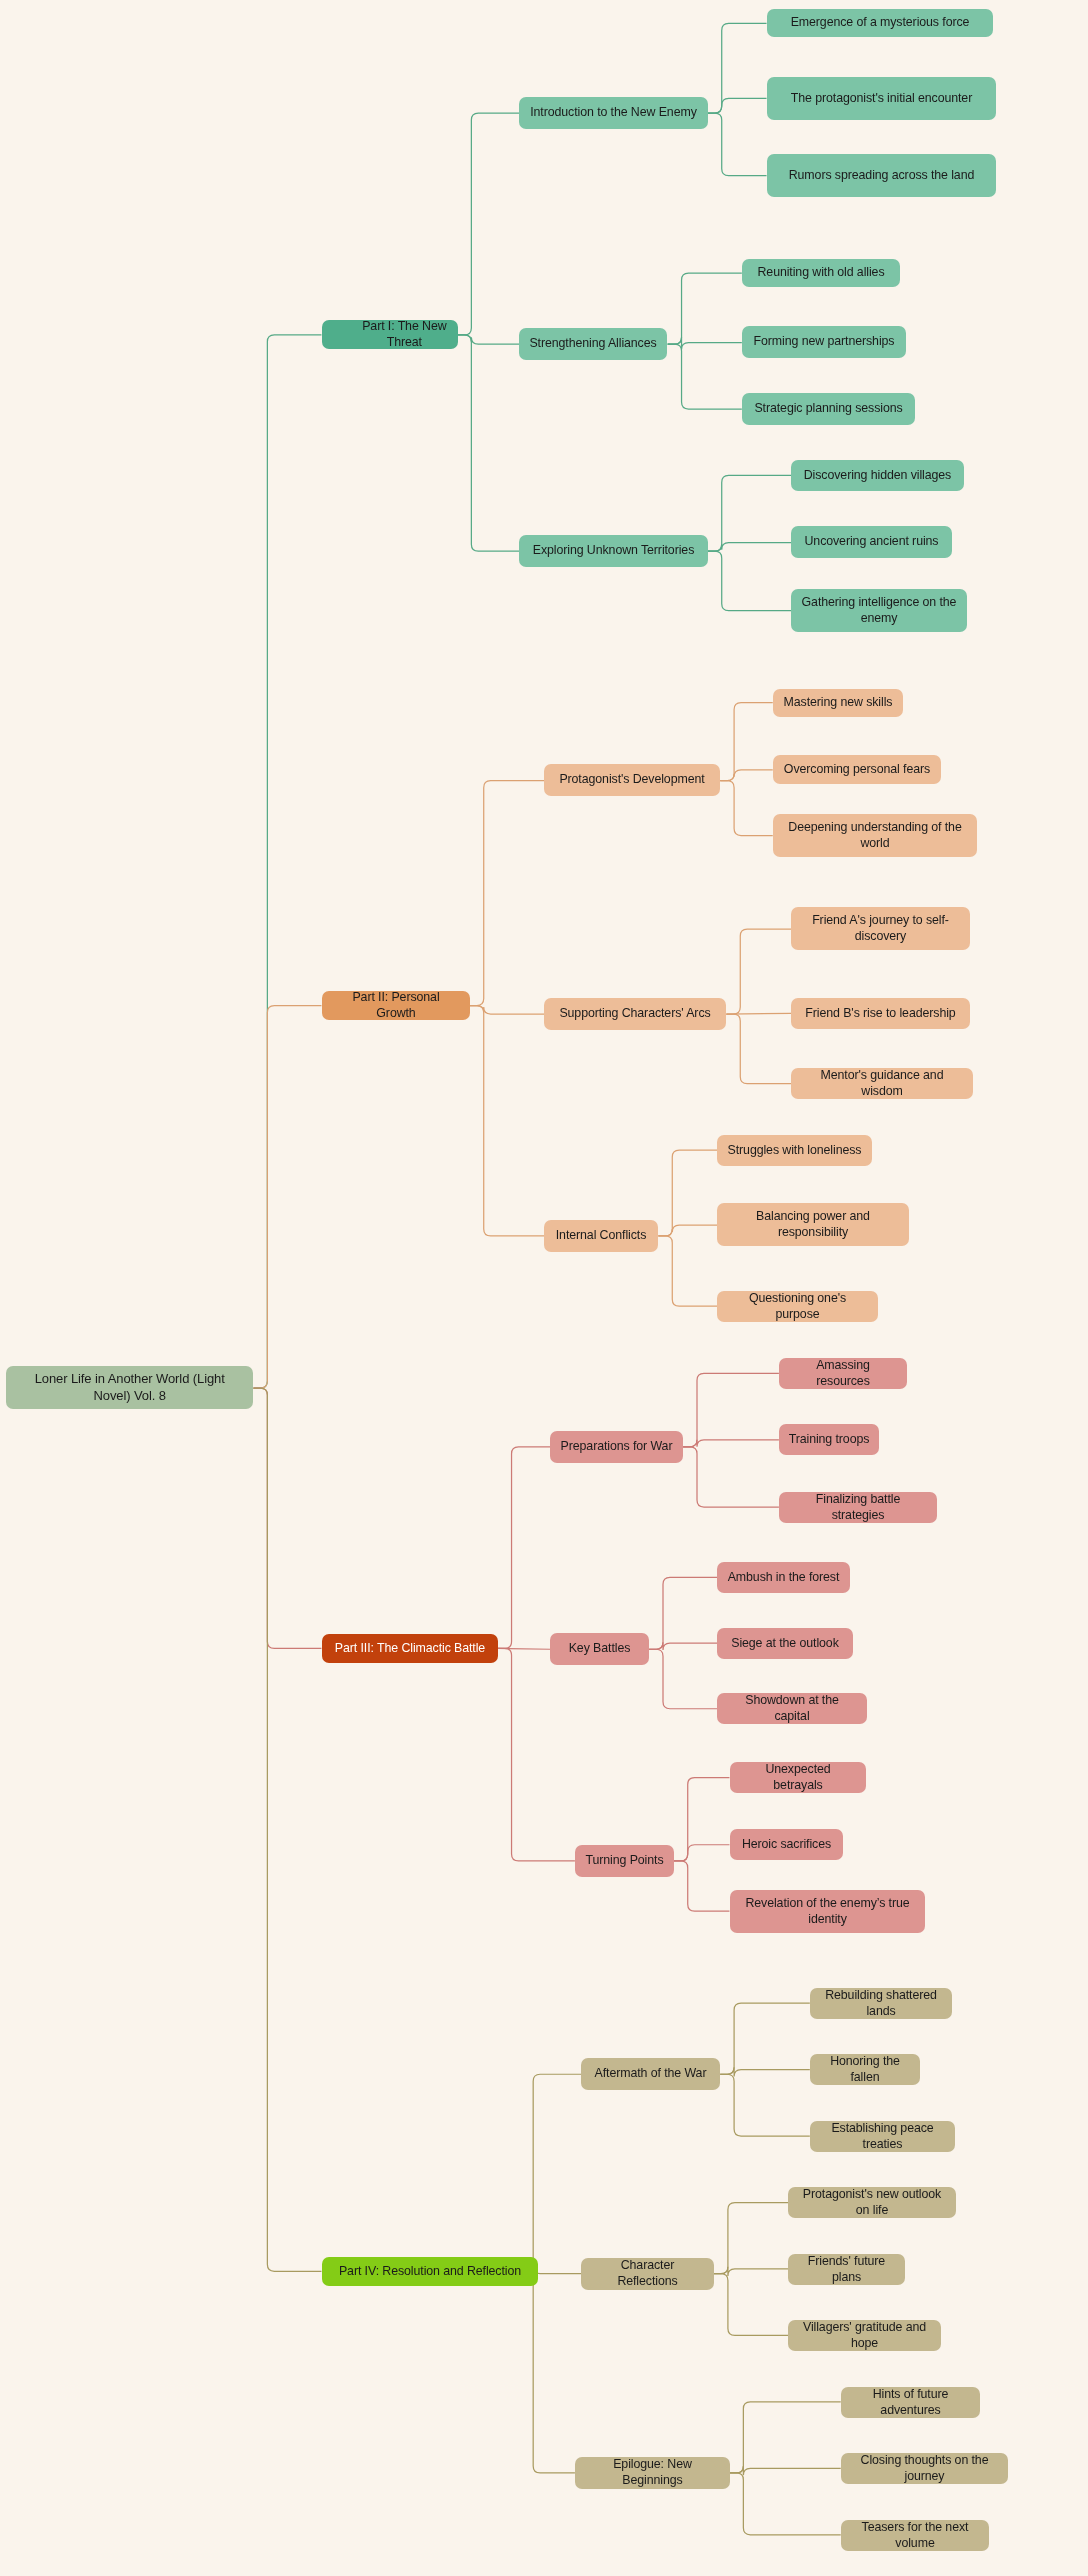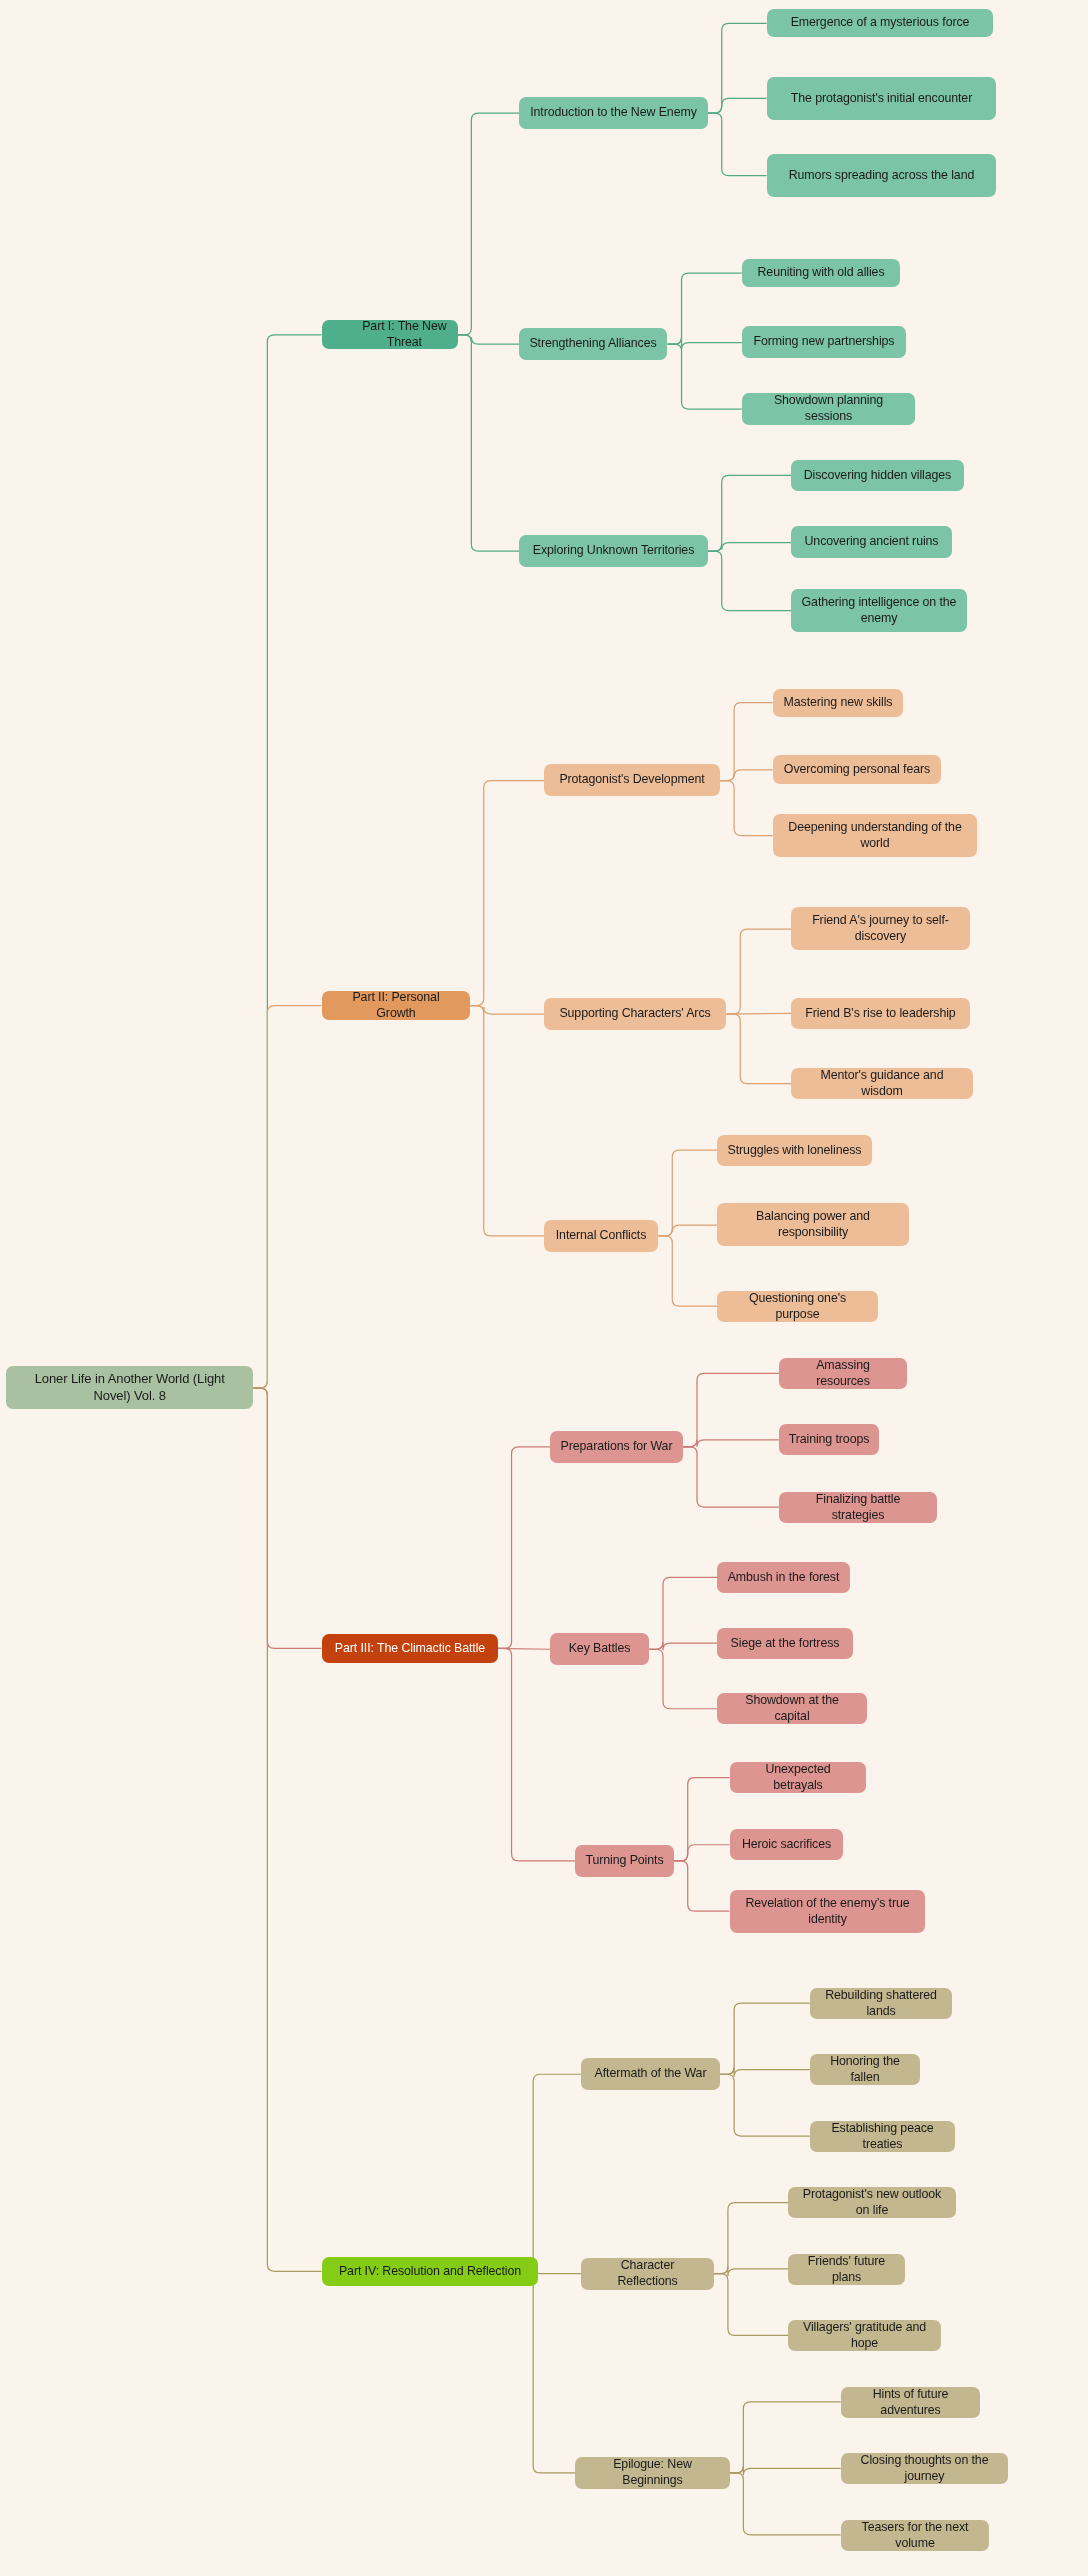--- a/index.html
+++ b/index.html
@@ -88,21 +88,21 @@
   <div id="nodes">
       <div class="node root" style="left: 6.2px; top: 1366px; width: 247px; height: 43px; background: rgb(169, 193, 161);">Loner Life in Another World (Light Novel) Vol. 8</div>
       <div class="node branch" style="left: 322px; top: 320px; width: 136px; height: 29px; background: rgb(79, 174, 139); padding-left: 38px;">Part I: The New Threat</div>
       <div class="node child" style="left: 519px; top: 97px; width: 189px; height: 32px; background: rgb(124, 196, 166);">Introduction to the New Enemy</div>
       <div class="node leaf" style="left: 767px; top: 9.3px; width: 226px; height: 28px; background: rgb(124, 196, 166);">Emergence of a mysterious force</div>
       <div class="node leaf" style="left: 767px; top: 77px; width: 229px; height: 43px; background: rgb(124, 196, 166);">The protagonist's initial encounter</div>
       <div class="node leaf" style="left: 767px; top: 154px; width: 229px; height: 43px; background: rgb(124, 196, 166);">Rumors spreading across the land</div>
       <div class="node child" style="left: 519px; top: 328px; width: 148px; height: 32px; background: rgb(124, 196, 166);">Strengthening Alliances</div>
       <div class="node leaf" style="left: 742px; top: 259px; width: 158px; height: 28px; background: rgb(124, 196, 166);">Reuniting with old allies</div>
       <div class="node leaf" style="left: 742px; top: 326px; width: 164px; height: 32px; background: rgb(124, 196, 166);">Forming new partnerships</div>
-      <div class="node leaf" style="left: 742px; top: 393px; width: 173px; height: 32px; background: rgb(124, 196, 166);">Showdown planning sessions</div>
+      <div class="node leaf" style="left: 742px; top: 393px; width: 173px; height: 32px; background: rgb(124, 196, 166);">Strategic planning sessions</div>
       <div class="node child" style="left: 519px; top: 535px; width: 189px; height: 32px; background: rgb(124, 196, 166);">Exploring Unknown Territories</div>
       <div class="node leaf" style="left: 791px; top: 460px; width: 173px; height: 31px; background: rgb(124, 196, 166);">Discovering hidden villages</div>
       <div class="node leaf" style="left: 791px; top: 526px; width: 161px; height: 32px; background: rgb(124, 196, 166);">Uncovering ancient ruins</div>
       <div class="node leaf" style="left: 791px; top: 589px; width: 176px; height: 43px; background: rgb(124, 196, 166);">Gathering intelligence on the enemy</div>
       <div class="node branch" style="left: 322px; top: 991px; width: 148px; height: 29px; background: rgb(226, 153, 94);">Part II: Personal Growth</div>
       <div class="node child" style="left: 544px; top: 764px; width: 176px; height: 32px; background: rgb(237, 189, 152);">Protagonist's Development</div>
       <div class="node leaf" style="left: 773px; top: 689px; width: 130px; height: 28px; background: rgb(237, 189, 152);">Mastering new skills</div>
       <div class="node leaf" style="left: 773px; top: 755px; width: 168px; height: 29px; background: rgb(237, 189, 152);">Overcoming personal fears</div>
       <div class="node leaf" style="left: 773px; top: 814px; width: 204px; height: 43px; background: rgb(237, 189, 152);">Deepening understanding of the world</div>
       <div class="node child" style="left: 544px; top: 998px; width: 182px; height: 32px; background: rgb(237, 189, 152);">Supporting Characters' Arcs</div>
@@ -113,21 +113,21 @@
       <div class="node leaf" style="left: 717px; top: 1135px; width: 155px; height: 31px; background: rgb(237, 189, 152);">Struggles with loneliness</div>
       <div class="node leaf" style="left: 717px; top: 1203px; width: 192px; height: 43px; background: rgb(237, 189, 152); text-align: center;">Balancing power and responsibility</div>
       <div class="node leaf" style="left: 717px; top: 1291px; width: 161px; height: 31px; background: rgb(237, 189, 152);">Questioning one's purpose</div>
       <div class="node branch white-text" style="left: 322px; top: 1634px; width: 176px; height: 29px; background: #c2410c;">Part III: The Climactic Battle</div>
       <div class="node child" style="left: 550px; top: 1431px; width: 133px; height: 32px; background: rgb(221, 149, 145);">Preparations for War</div>
       <div class="node leaf" style="left: 779px; top: 1358px; width: 128px; height: 31px; background: rgb(221, 149, 145);">Amassing resources</div>
       <div class="node leaf" style="left: 779px; top: 1424px; width: 100px; height: 31px; background: rgb(221, 149, 145);">Training troops</div>
       <div class="node leaf" style="left: 779px; top: 1492px; width: 158px; height: 31px; background: rgb(221, 149, 145);">Finalizing battle strategies</div>
       <div class="node child" style="left: 550px; top: 1633px; width: 99px; height: 32px; background: rgb(221, 149, 145);">Key Battles</div>
       <div class="node leaf" style="left: 717px; top: 1562px; width: 133px; height: 31px; background: rgb(221, 149, 145);">Ambush in the forest</div>
-      <div class="node leaf" style="left: 717px; top: 1628px; width: 136px; height: 31px; background: rgb(221, 149, 145);">Siege at the fortress</div>
+      <div class="node leaf" style="left: 717px; top: 1628px; width: 136px; height: 31px; background: rgb(221, 149, 145);">Siege at the outlook</div>
       <div class="node leaf" style="left: 717px; top: 1693px; width: 150px; height: 31px; background: rgb(221, 149, 145);">Showdown at the capital</div>
       <div class="node child" style="left: 575px; top: 1845px; width: 99px; height: 32px; background: rgb(221, 149, 145);">Turning Points</div>
       <div class="node leaf" style="left: 730px; top: 1762px; width: 136px; height: 31px; background: rgb(221, 149, 145);">Unexpected betrayals</div>
       <div class="node leaf" style="left: 730px; top: 1829px; width: 113px; height: 31px; background: rgb(221, 149, 145);">Heroic sacrifices</div>
       <div class="node leaf" style="left: 730px; top: 1890px; width: 195px; height: 43px; background: rgb(221, 149, 145);">Revelation of the enemy’s true identity</div>
       <div class="node branch" style="left: 322px; top: 2257px; width: 216px; height: 29px; background: #84cc16;">Part IV: Resolution and Reflection</div>
       <div class="node child" style="left: 581px; top: 2058px; width: 139px; height: 32px; background: rgb(195, 183, 143);">Aftermath of the War</div>
       <div class="node leaf" style="left: 810px; top: 1988px; width: 142px; height: 31px; background: rgb(195, 183, 143);">Rebuilding shattered lands</div>
       <div class="node leaf" style="left: 810px; top: 2054px; width: 110px; height: 31px; background: rgb(195, 183, 143);">Honoring the fallen</div>
       <div class="node leaf" style="left: 810px; top: 2121px; width: 145px; height: 31px; background: rgb(195, 183, 143);">Establishing peace treaties</div>

